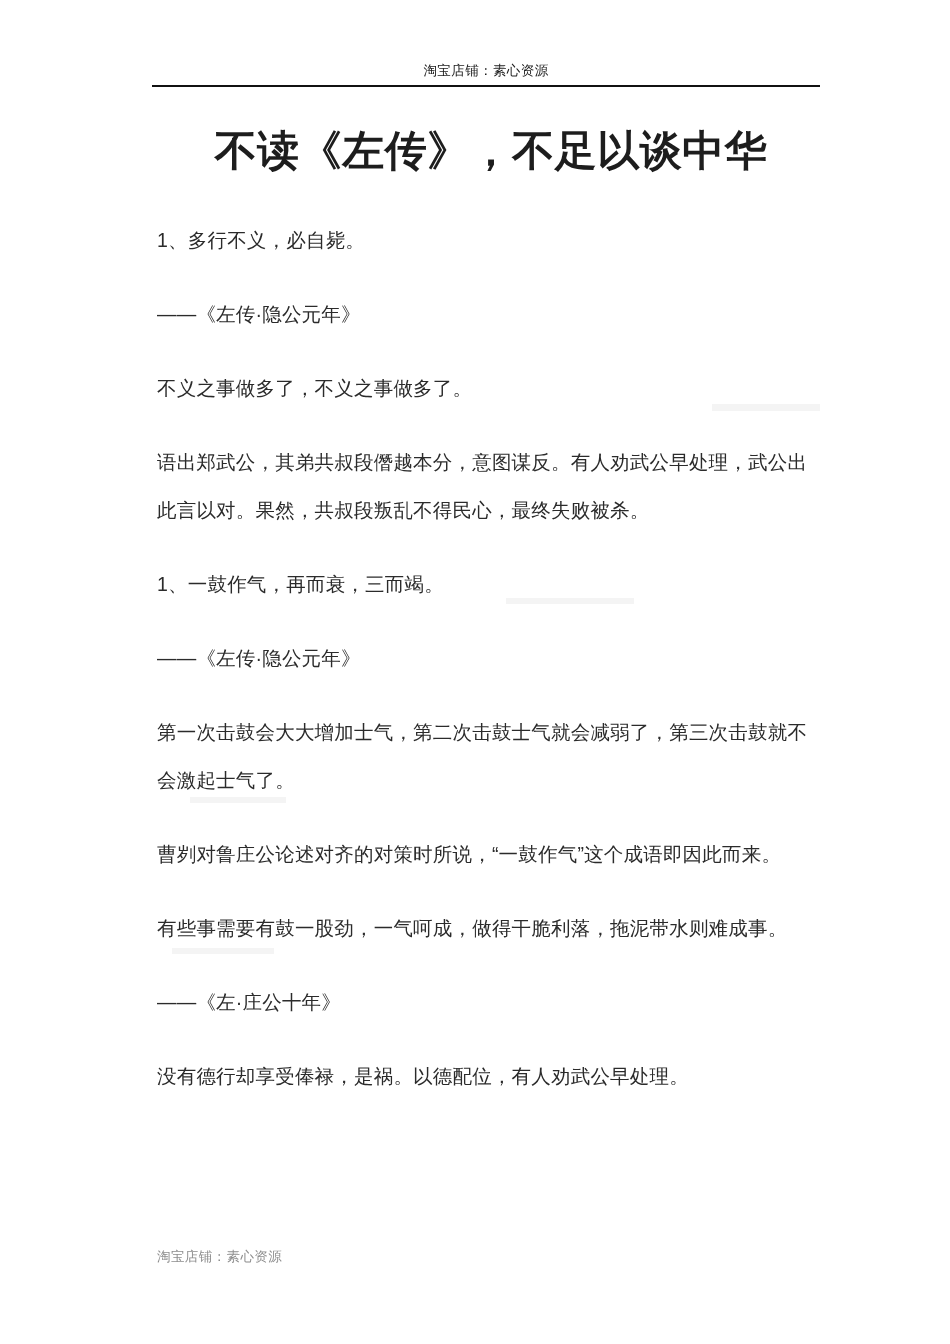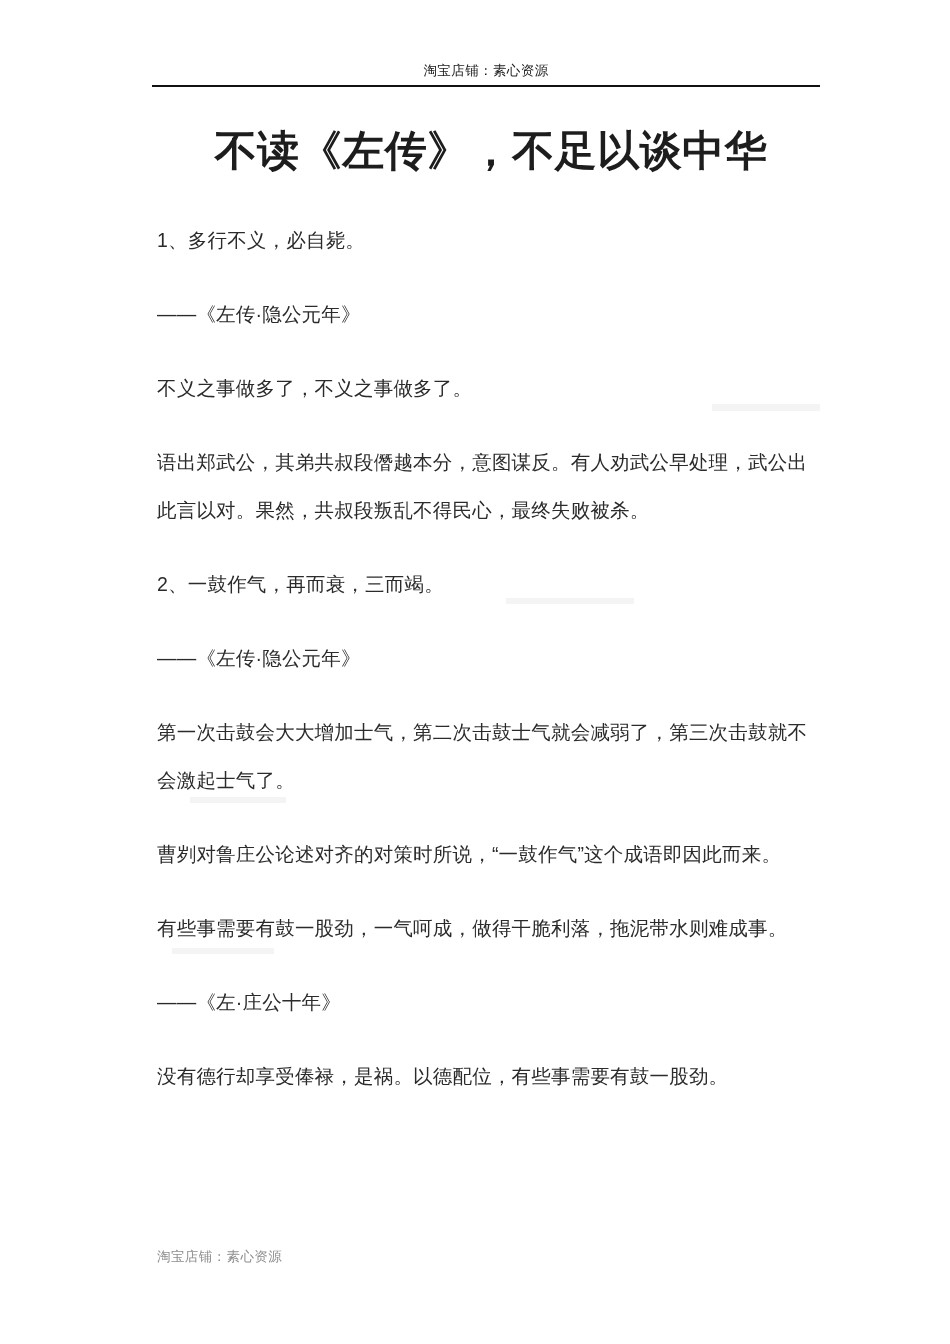--- a/index.html
+++ b/index.html
@@ -121,27 +121,27 @@
 
   <div class="content">
 
     <h1 class="doc-title">不读《左传》，不足以谈中华</h1>
 
     <div class="body-block">
         <p class="para quote">1、多行不义，必自毙。</p>
         <p class="para citation">——《左传·隐公元年》</p>
         <p class="para">不义之事做多了，不义之事做多了。</p>
         <p class="para">语出郑武公，其弟共叔段僭越本分，意图谋反。有人劝武公早处理，武公出此言以对。果然，共叔段叛乱不得民心，最终失败被杀。</p>
-        <p class="para quote">2、一鼓作气，再而衰，三而竭。</p>
+        <p class="para quote">1、一鼓作气，再而衰，三而竭。</p>
         <p class="para citation">——《左传·隐公元年》</p>
         <p class="para">第一次击鼓会大大增加士气，第二次击鼓士气就会减弱了，第三次击鼓就不会激起士气了。</p>
         <p class="para">曹刿对鲁庄公论述对齐的对策时所说，“一鼓作气”这个成语即因此而来。</p>
         <p class="para">有些事需要有鼓一股劲，一气呵成，做得干脆利落，拖泥带水则难成事。</p>
         <p class="para citation">——《左·庄公十年》</p>
-        <p class="para">没有德行却享受俸禄，是祸。以德配位，有些事需要有鼓一股劲。</p>
+        <p class="para">没有德行却享受俸禄，是祸。以德配位，有人劝武公早处理。</p>
       </div>
 
   </div>
 
   <div class="smudge" style="left:700px; top:404px; width:108px; height:7px;"></div>
   <div class="smudge" style="left:494px; top:598px; width:128px; height:6px;"></div>
   <div class="smudge" style="left:160px; top:948px; width:102px; height:6px;"></div>
   <div class="smudge" style="left:178px; top:797px; width:96px; height:6px;"></div>
 
   <div class="footer">

